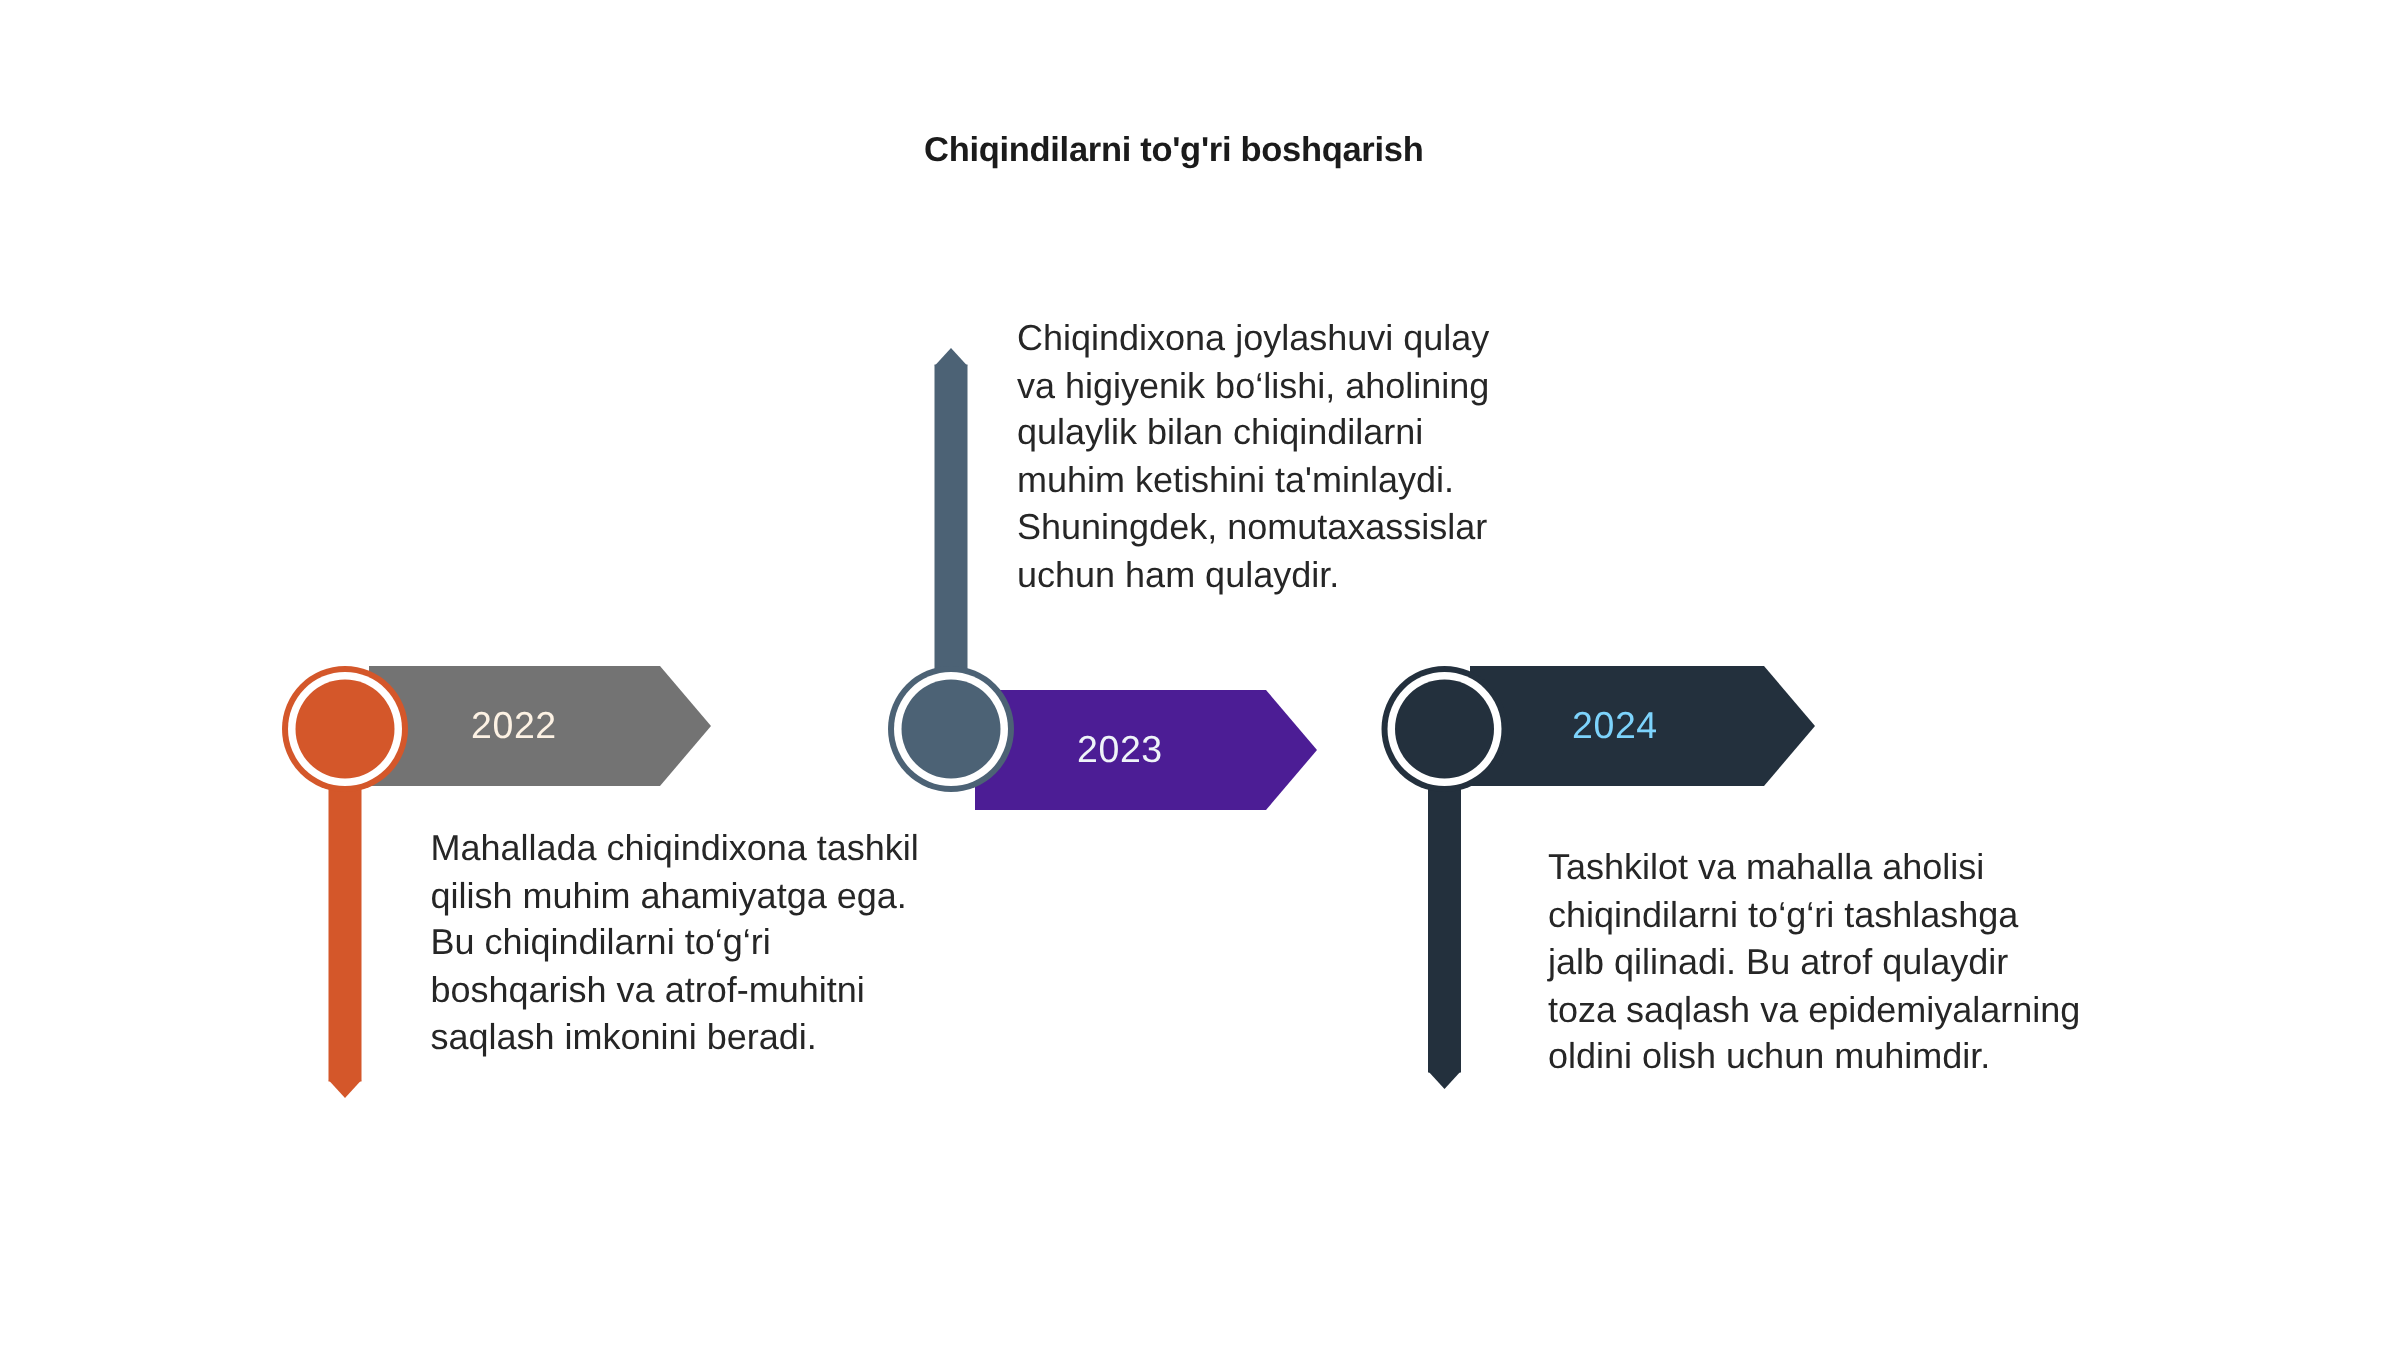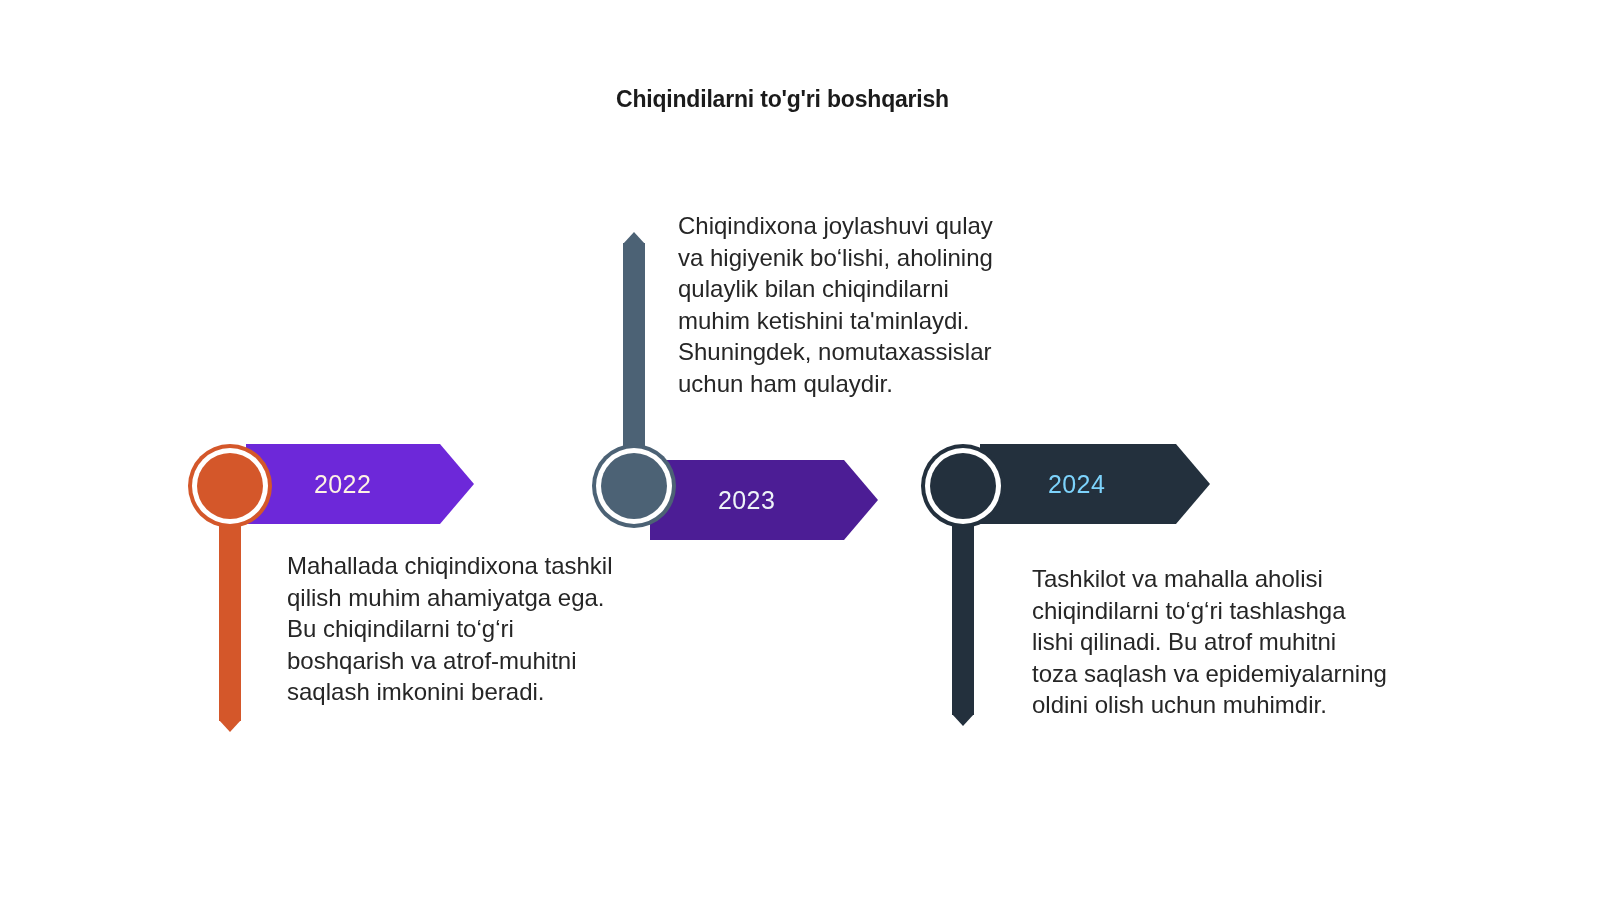--- a/index.html
+++ b/index.html
@@ -144,21 +144,21 @@
 </style>
 </head>
 <body>
 
 <div id="canvas">
 
   <div id="chart-title">Chiqindilarni to'g'ri boshqarish</div>
 
   <div class="milestone">
 
-    <div class="banner" style="left:246px; top:444px; width:228px; background:#6d28d9;">
+    <div class="banner" style="left:246px; top:444px; width:228px; background:#737373;">
       <div class="year" style="left:68px; color:#fdf2e4;">2022</div>
     </div>
 
     <div class="stem down" style="left:219px; top:498px; height:234px; color:#d4572a;">
       <div class="stem-body" style="background:#d4572a;"></div>
       <div class="stem-tip"></div>
     </div>
 
     <div class="marker" style="left:188px; top:444px;">
       <div class="ring" style="background:#d4572a;"></div>
@@ -199,16 +199,16 @@
       <div class="stem-body" style="background:#23303d;"></div>
       <div class="stem-tip"></div>
     </div>
 
     <div class="marker" style="left:921px; top:444px;">
       <div class="ring" style="background:#23303d;"></div>
       <div class="gap"></div>
       <div class="dot" style="background:#23303d;"></div>
     </div>
 
-    <div class="desc" style="left:1032px; top:563px; width:355px;">Tashkilot va mahalla aholisi chiqindilarni to‘g‘ri tashlashga lishi qilinadi. Bu atrof muhitni toza saqlash va epidemiyalarning oldini olish uchun muhimdir.</div>
+    <div class="desc" style="left:1032px; top:563px; width:355px;">Tashkilot va mahalla aholisi chiqindilarni to‘g‘ri tashlashga jalb qilinadi. Bu atrof qulaydir toza saqlash va epidemiyalarning oldini olish uchun muhimdir.</div>
   </div>
 
 </div>
 
 </body></html>

